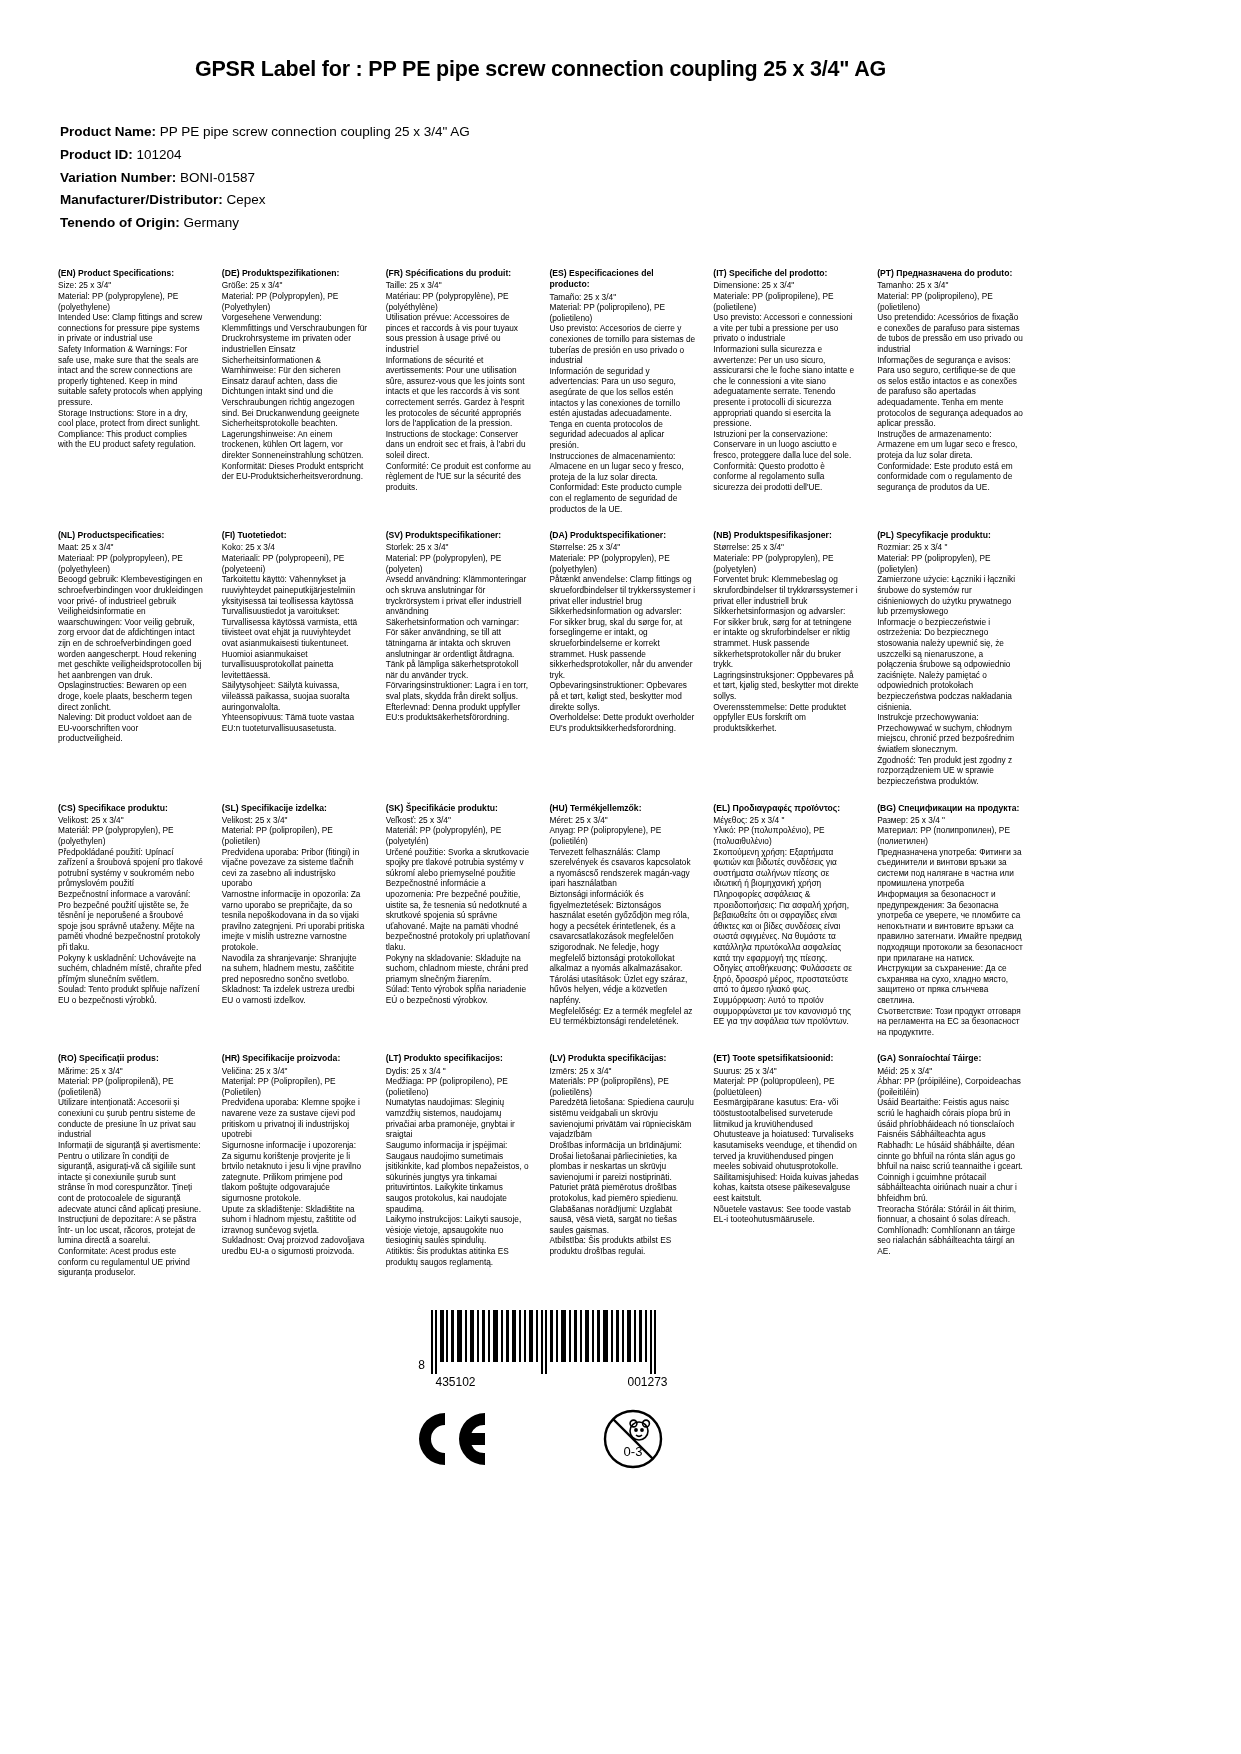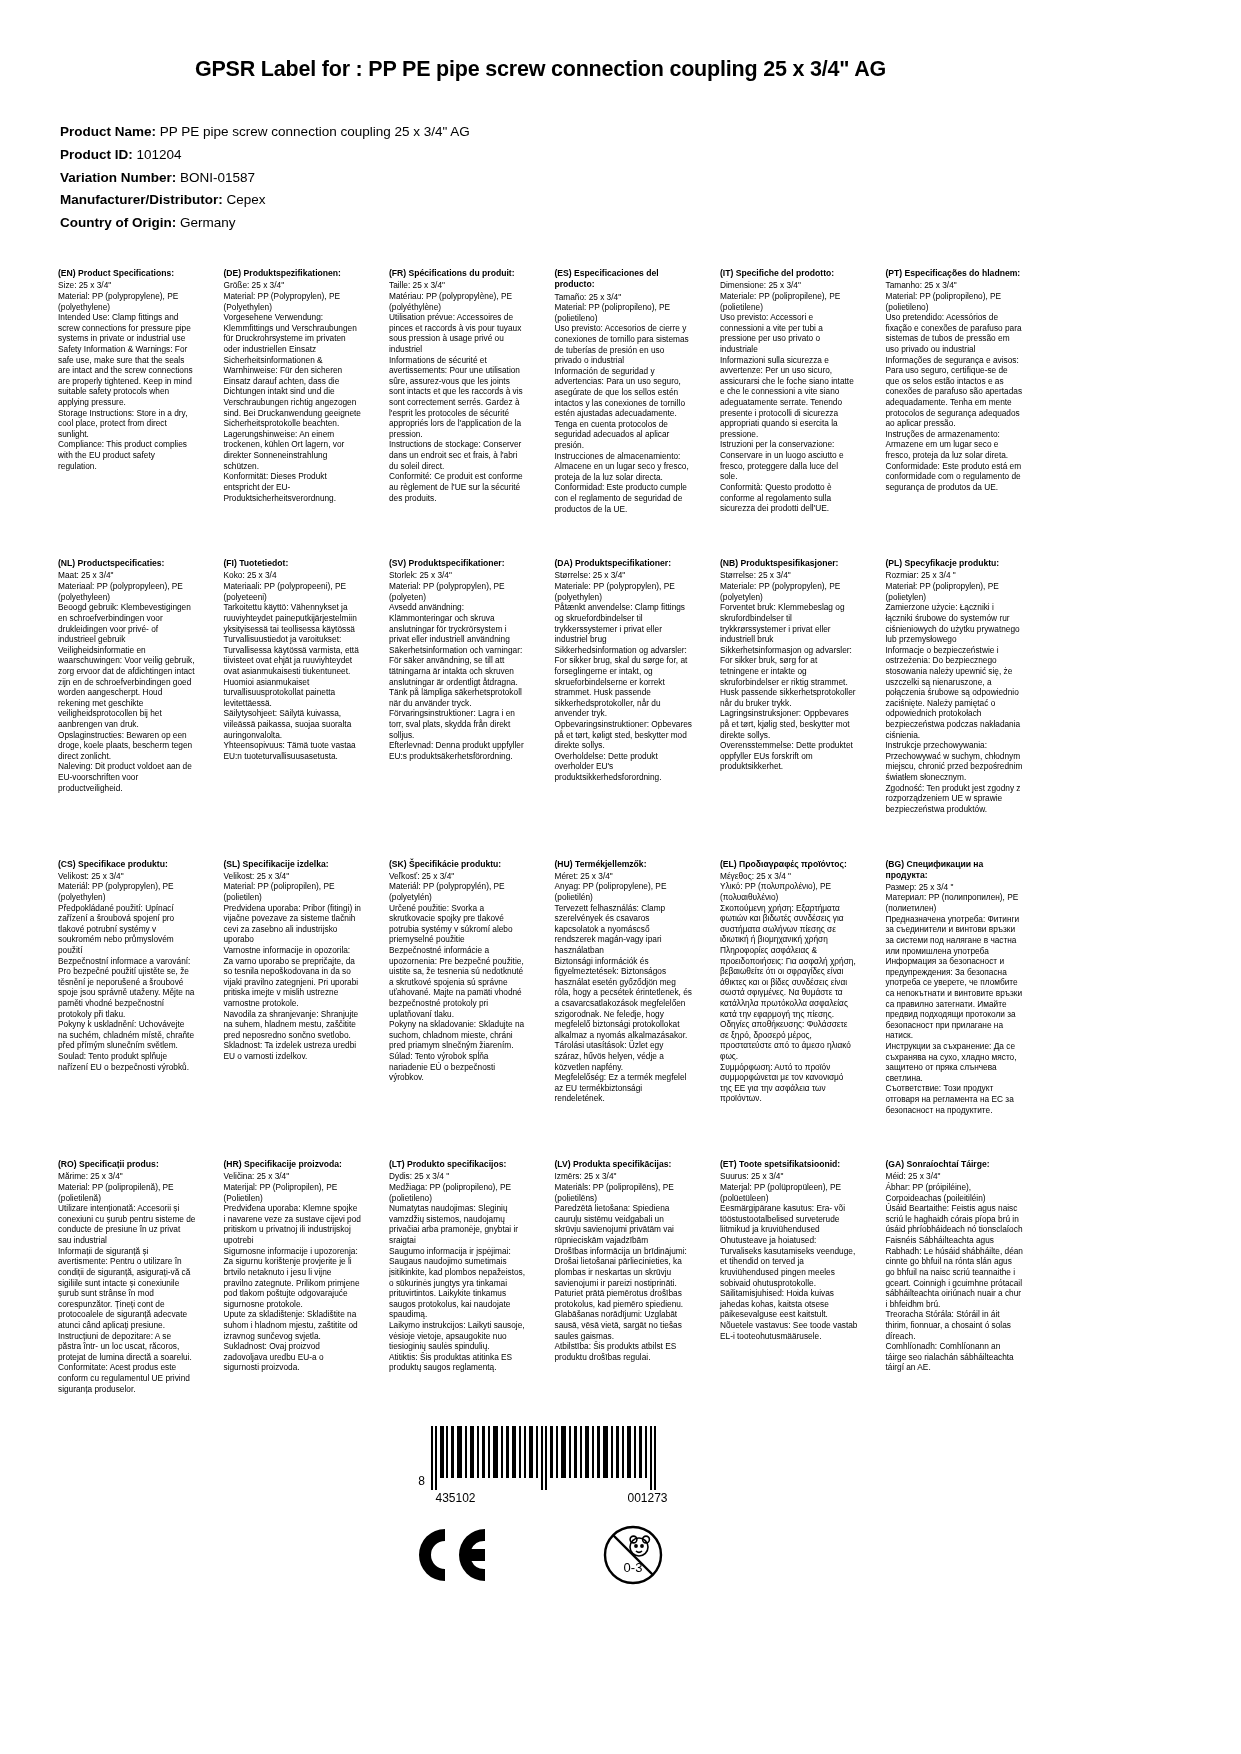--- a/index.html
+++ b/index.html
@@ -42,21 +42,20 @@
   }
   .meta-value {
     font-weight: normal;
     text-align: center;
   }
   .spec-grid {
     display: grid;
     grid-template-columns: repeat(6, 1fr);
     column-gap: 18px;
     row-gap: 0px;
-    gap: 28px;
   }
   .spec-cell {
     font-size: 8.3px;
     line-height: 1.28;
     padding-bottom: 16px;
     break-inside: avoid;
   }
   .spec-heading {
     font-weight: bold;
     font-size: 8.6px;
@@ -129,21 +128,21 @@
     </div>
     <div class="meta-row">
       <span class="meta-label">Variation Number:</span>
       <span class="meta-value">BONI-01587</span>
     </div>
     <div class="meta-row">
       <span class="meta-label">Manufacturer/Distributor:</span>
       <span class="meta-value">Cepex</span>
     </div>
     <div class="meta-row">
-      <span class="meta-label">Country of Origin:</span>
+      <span class="meta-label">Tenendo of Origin:</span>
       <span class="meta-value">Germany</span>
     </div>
   </div>
 
   <div class="spec-grid">
 
     <div class="spec-cell">
       <div class="spec-heading">(EN) Product Specifications:</div>
       <div class="spec-body">Size: 25 x 3/4"
 Material: PP (polypropylene), PE (polyethylene)
@@ -182,21 +181,21 @@
     <div class="spec-cell">
       <div class="spec-heading">(IT) Specifiche del prodotto:</div>
       <div class="spec-body">Dimensione: 25 x 3/4"
 Materiale: PP (polipropilene), PE (polietilene)
 Uso previsto: Accessori e connessioni a vite per tubi a pressione per uso privato o industriale
 Informazioni sulla sicurezza e avvertenze: Per un uso sicuro, assicurarsi che le foche siano intatte e che le connessioni a vite siano adeguatamente serrate. Tenendo presente i protocolli di sicurezza appropriati quando si esercita la pressione.
 Istruzioni per la conservazione: Conservare in un luogo asciutto e fresco, proteggere dalla luce del sole.
 Conformità: Questo prodotto è conforme al regolamento sulla sicurezza dei prodotti dell'UE.</div>
     </div>
     <div class="spec-cell">
-      <div class="spec-heading">(PT) Especificações do hladnem:</div>
+      <div class="spec-heading">(PT) Предназначена do produto:</div>
       <div class="spec-body">Tamanho: 25 x 3/4"
 Material: PP (polipropileno), PE (polietileno)
 Uso pretendido: Acessórios de fixação e conexões de parafuso para sistemas de tubos de pressão em uso privado ou industrial
 Informações de segurança e avisos: Para uso seguro, certifique-se de que os selos estão intactos e as conexões de parafuso são apertadas adequadamente. Tenha em mente protocolos de segurança adequados ao aplicar pressão.
 Instruções de armazenamento: Armazene em um lugar seco e fresco, proteja da luz solar direta.
 Conformidade: Este produto está em conformidade com o regulamento de segurança de produtos da UE.</div>
     </div>
 
     <div class="spec-cell">
       <div class="spec-heading">(NL) Productspecificaties:</div>

